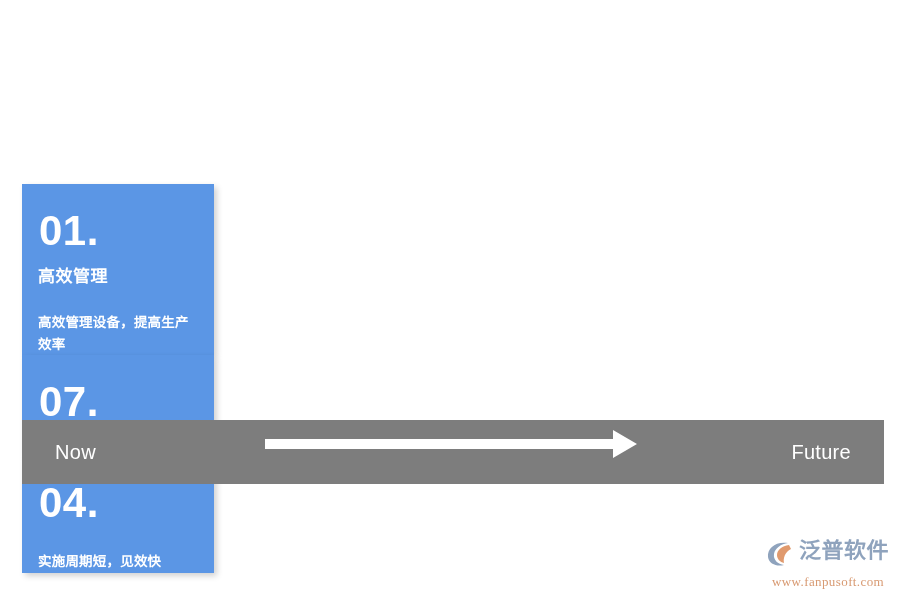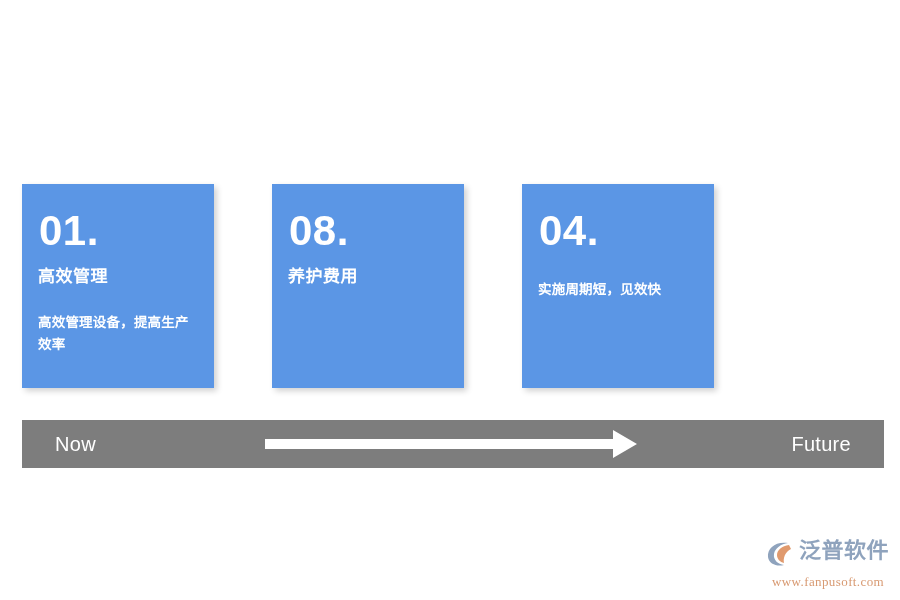--- a/index.html
+++ b/index.html
@@ -22,25 +22,26 @@
     top: 0;
     width: 900px;
     height: 600px;
   }
 
   
   .cards {
     position: absolute;
     left: 22px;
     top: 184px;
-    width: 692px;
+    width: 854px;
     height: 204px;
     display: flex;
     justify-content: space-between;
     align-items: stretch;
+    flex-direction: column;
   }
 
   .card {
     width: 192px;
     height: 204px;
     background: #5b96e5;
     box-sizing: border-box;
     padding: 26px 16px 0 16px;
     position: relative;
     box-shadow: 3px 3px 6px rgba(0,0,0,0.18);
@@ -73,21 +74,21 @@
     margin-top: 27px;
     letter-spacing: 0.2px;
   }
 
   
   .timeline {
     position: absolute;
     left: 22px;
     top: 420px;
     width: 862px;
-    height: 48px;
+    height: 64px;
     background: #7d7d7d;
     display: flex;
     align-items: center;
     justify-content: space-between;
   }
 
   .timeline-label {
     font-size: 20px;
     color: #ffffff;
     font-weight: 400;
@@ -152,21 +153,21 @@
   <div class="cards">
 
     <div class="card">
       <div class="card-number">01.</div>
       <div class="card-title">高效管理</div>
       <div class="card-desc">高效管理设备，提高生产效率</div>
     </div>
 
 
     <div class="card">
-      <div class="card-number">08.</div>
+      <div class="card-number">07.</div>
       <div class="card-title">养护费用</div>
     </div>
 
     <div class="card">
       <div class="card-number">04.</div>
       <div class="card-desc">实施周期短，见效快</div>
     </div>
 
   </div>
 

